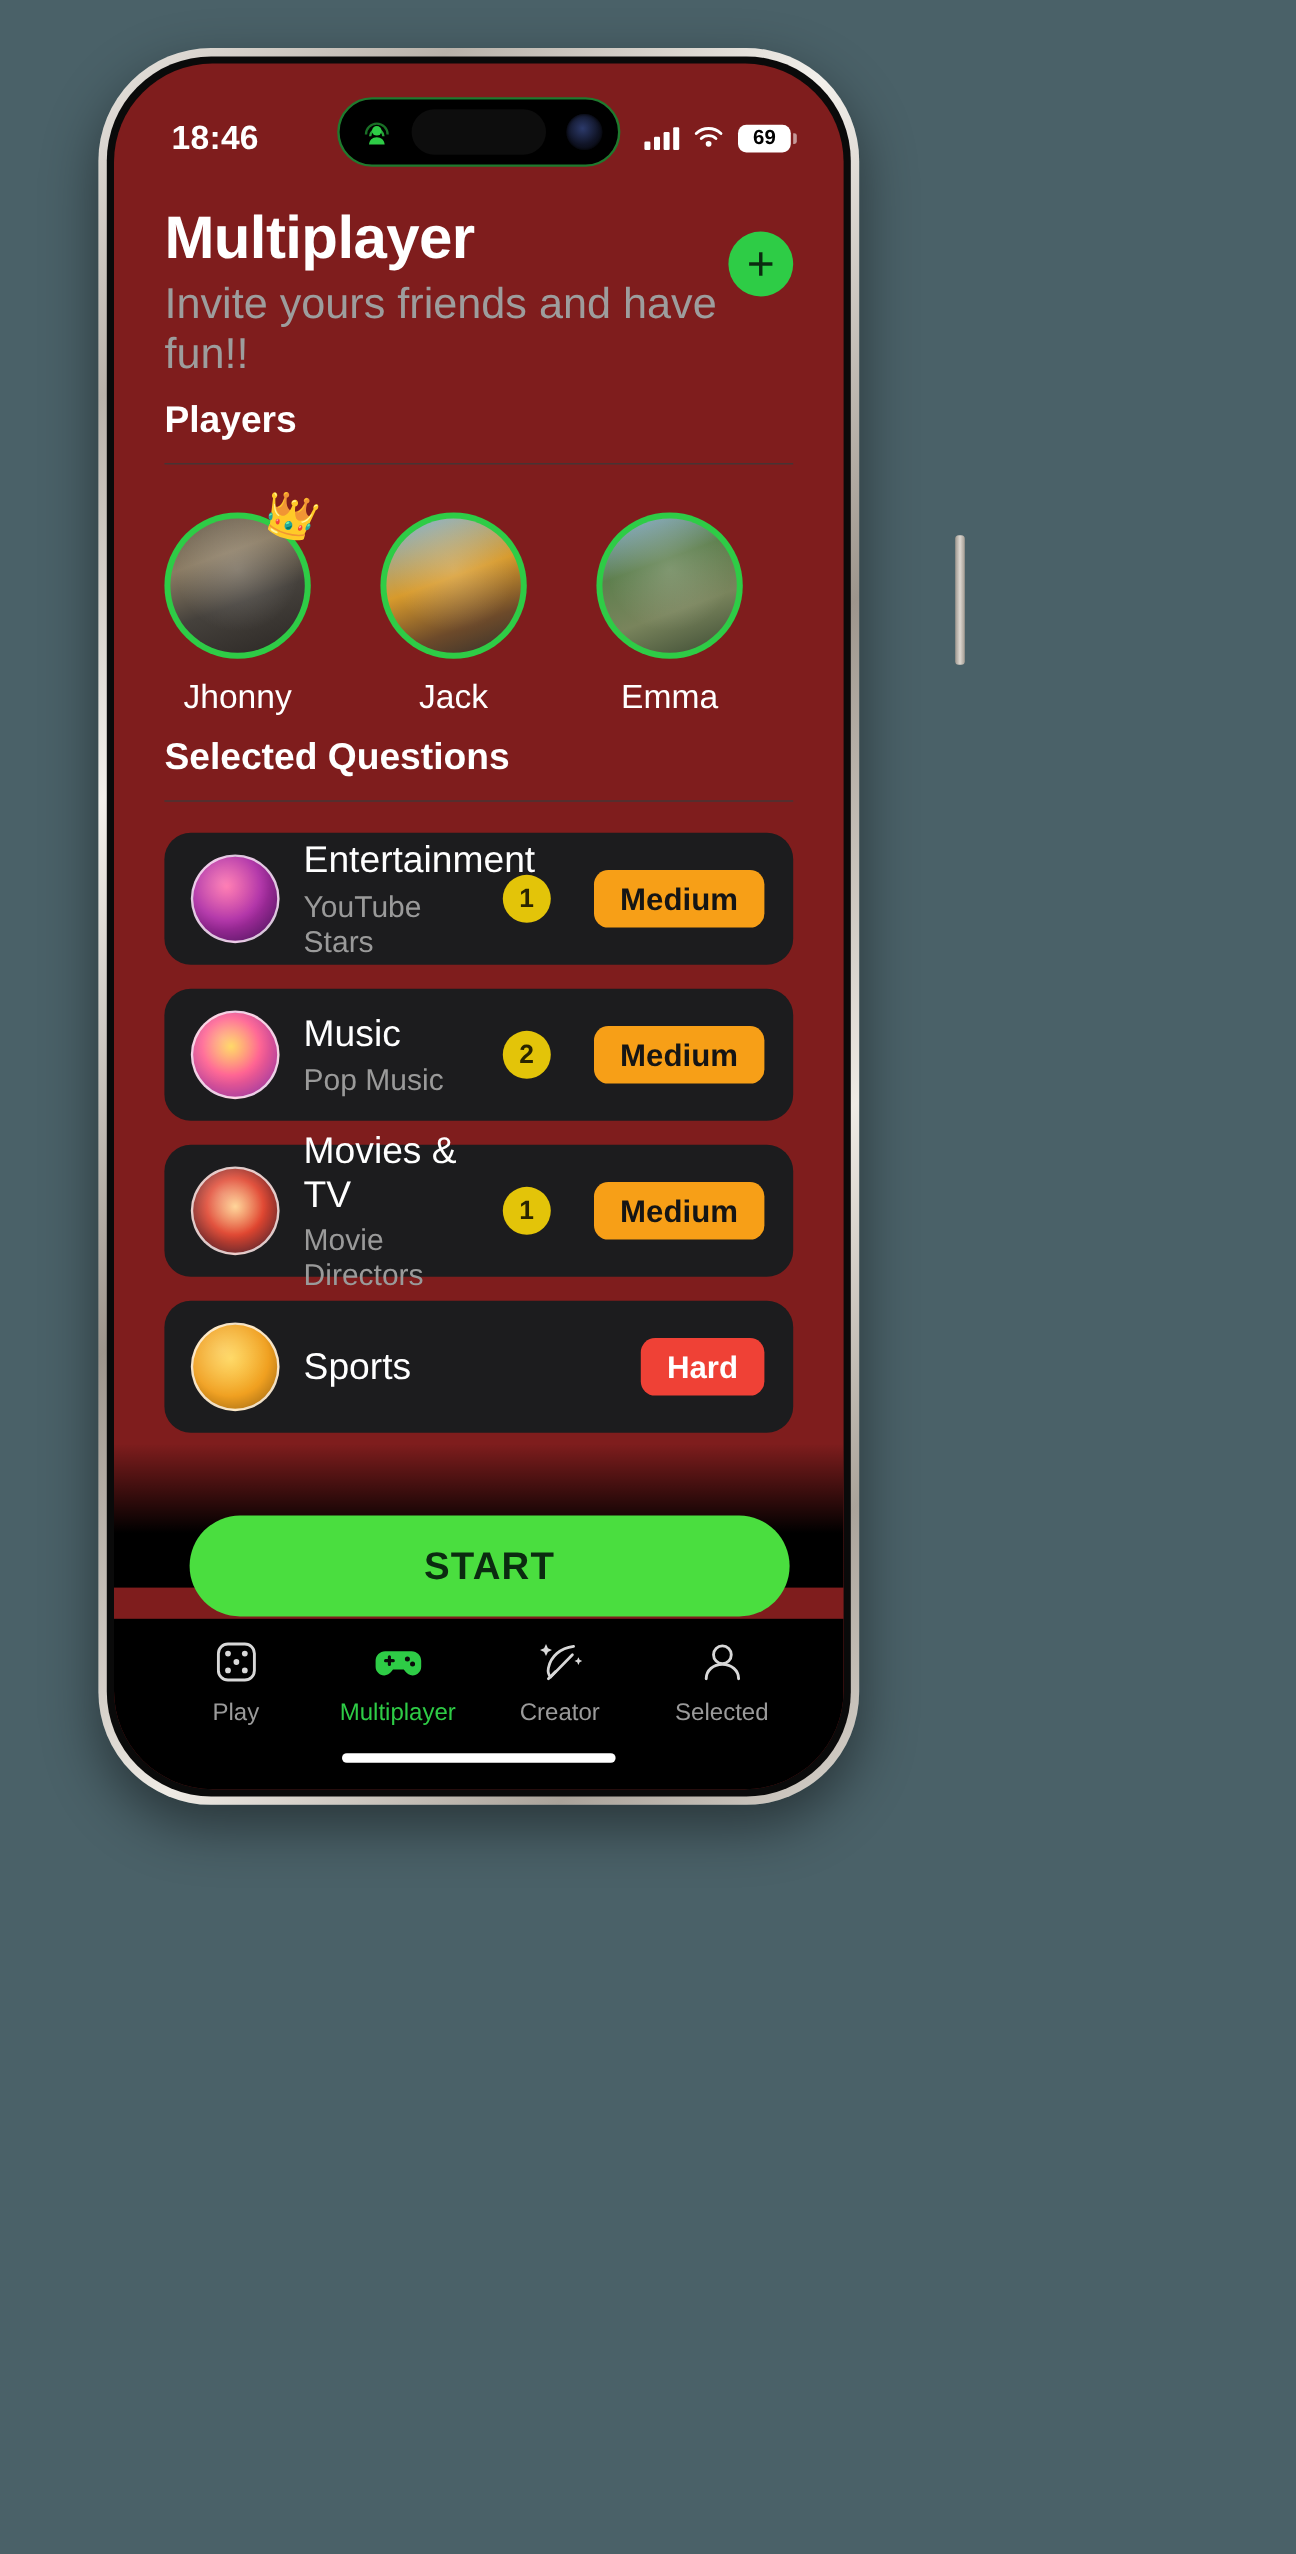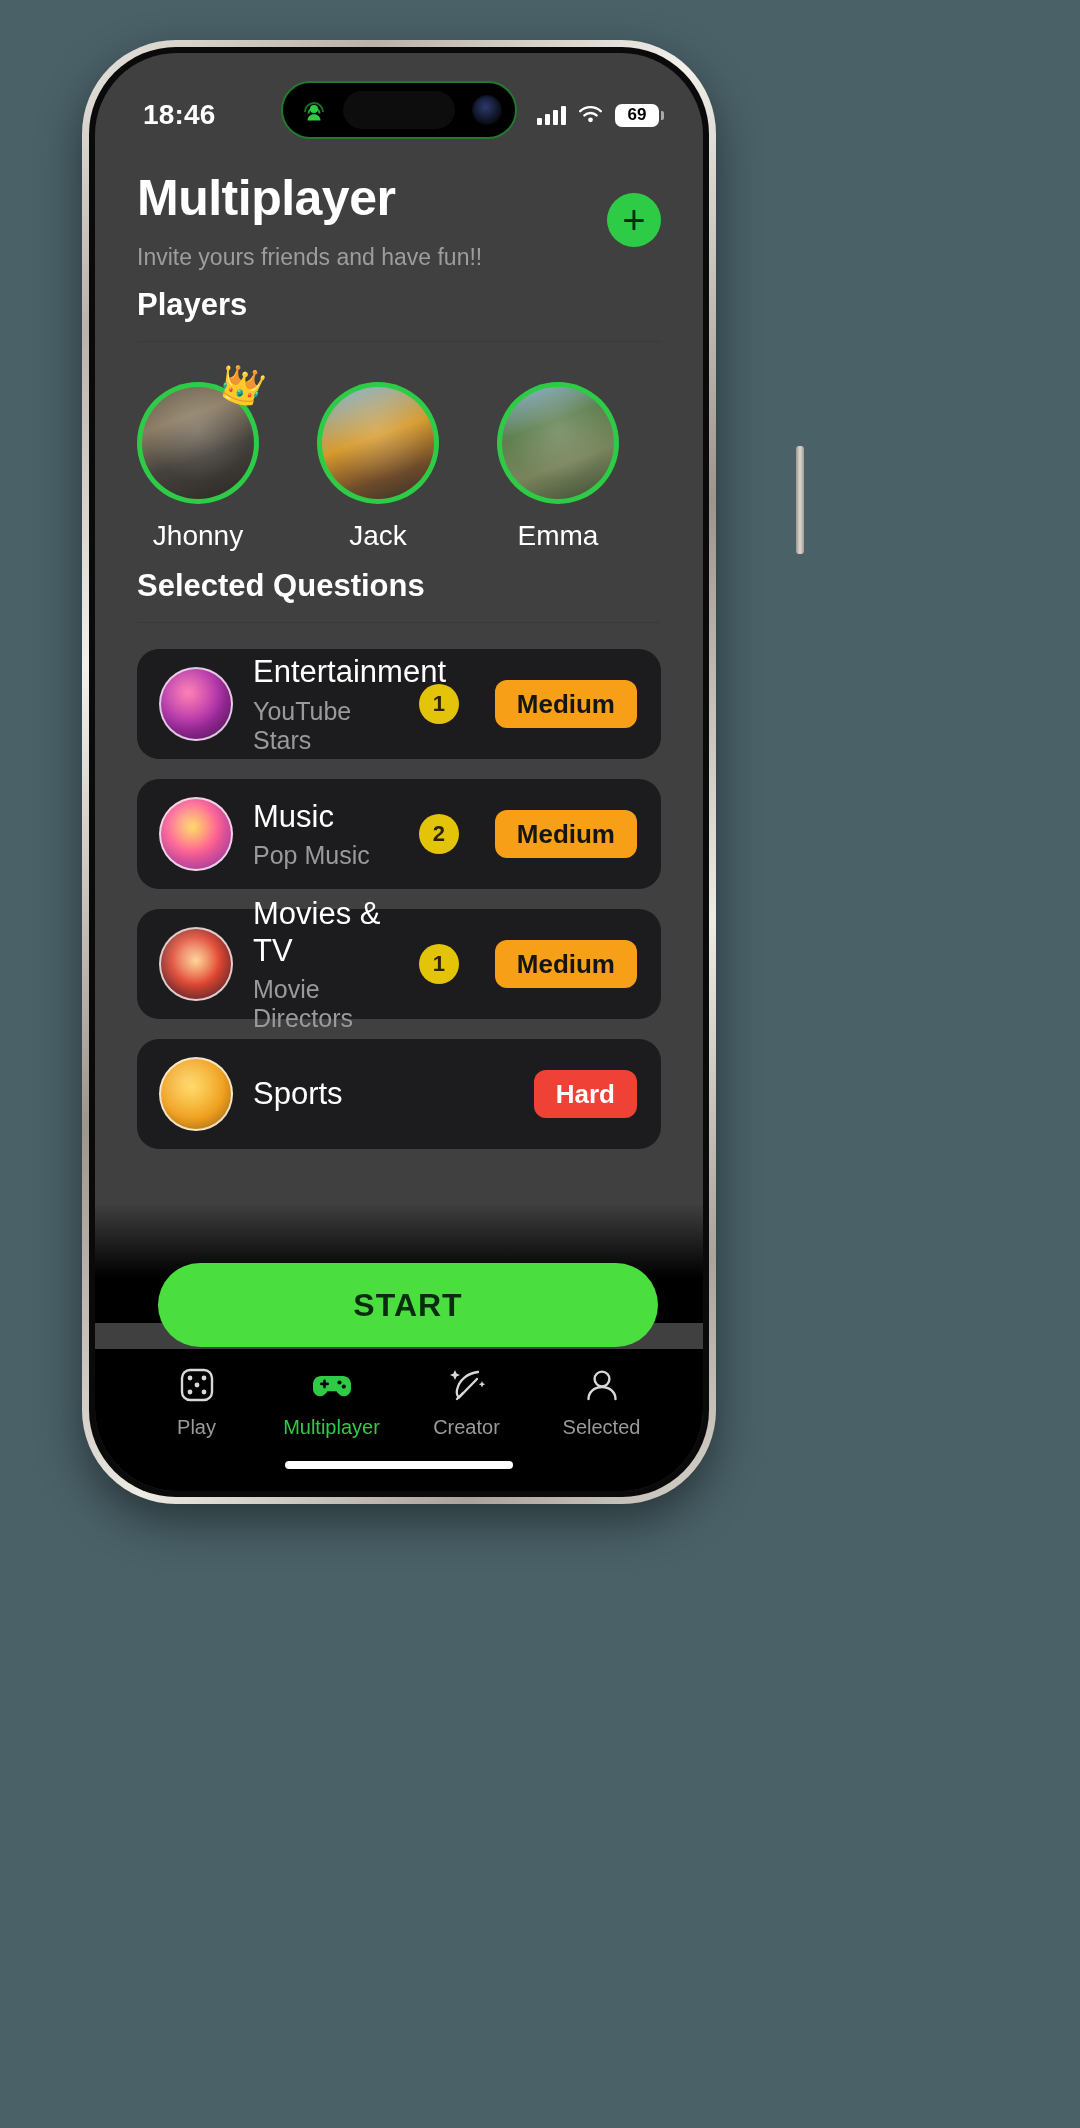--- a/index.html
+++ b/index.html
@@ -23,21 +23,21 @@
   .phone-inner{
     width:100%; height:100%;
     border-radius:87px;
     background:#0a0a0a;
     padding:6px;
   }
   .screen{
     position:relative;
     width:100%; height:100%;
     border-radius:82px;
-    background:#404040;
+    background:#7f1d1d;
     overflow:hidden;
   }
   
   .btn-side{ position:absolute; background:linear-gradient(90deg,#9e978e,#ded8d1,#a39c93); border-radius:3px; }
   .btn-silent{ left:76px; top:300px; width:7px; height:42px; }
   .btn-volup{  left:75px; top:386px; width:8px; height:78px; }
   .btn-voldn{  left:75px; top:492px; width:8px; height:78px; }
   .btn-power{  left:714px; top:406px; width:8px; height:108px; }
 
   
@@ -83,21 +83,21 @@
   .island-pill{
     position:absolute; left:50%; transform:translateX(-50%);
     width:112px; height:38px; border-radius:19px; background:#0d0d0d;
   }
 
   
   .app{ position:absolute; inset:0; padding-top:104px; }
 
   .header{ padding:14px 42px 0 42px; display:flex; justify-content:space-between; align-items:flex-start; }
   .title{ color:#fff; font-size:50px; font-weight:700; letter-spacing:-.5px; line-height:1.1; }
-  .subtitle{ color:#9d9d9d; font-size:23px; margin-top:18px; }
+  .subtitle{ color:#9d9d9d; font-size:36px; margin-top:6px; }
   .add-btn{
     width:54px; height:54px; border-radius:50%;
     background:#2ecc46; color:#0b2b10; flex:none;
     display:flex; align-items:center; justify-content:center;
     font-size:40px; font-weight:400; line-height:1; margin-top:22px;
   }
 
   .section{ padding:0 42px; margin-top:16px; }
   .section-title{ color:#fff; font-size:31px; font-weight:600; }
   .divider{ height:1px; background:#3a3a3a; margin-top:18px; }

